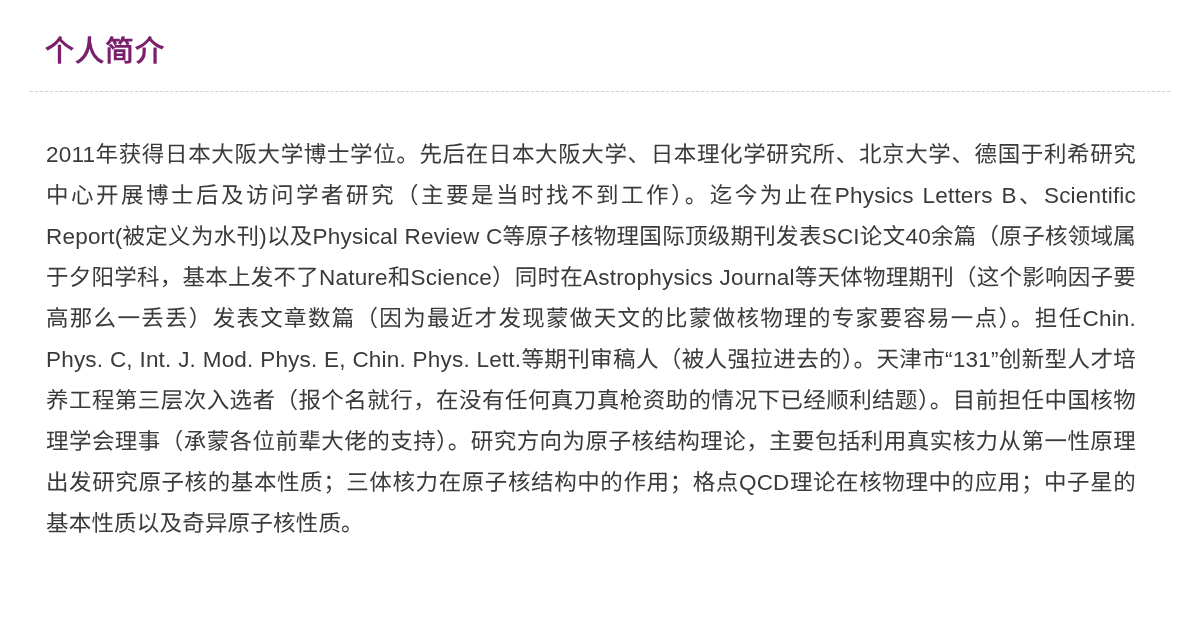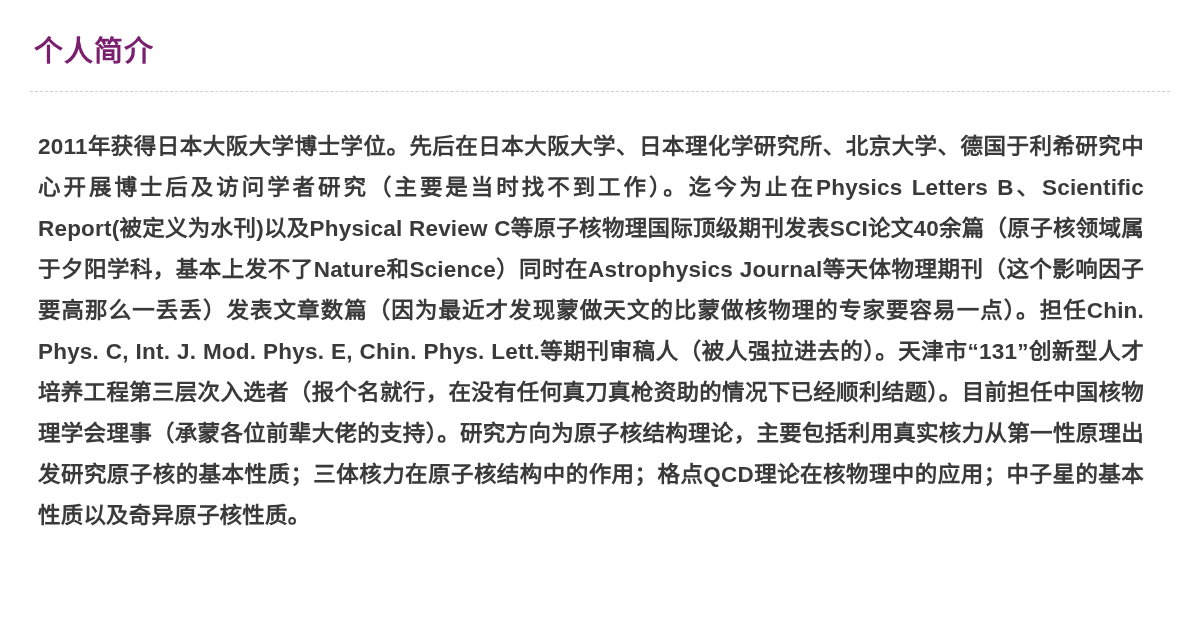--- a/index.html
+++ b/index.html
@@ -20,41 +20,40 @@
     padding: 34px 30px 0 30px;
     background: #ffffff;
     position: relative;
   }
   .section-title {
     font-size: 29px;
     line-height: 1.2;
     font-weight: bold;
     color: #7a1f6d;
     letter-spacing: 1px;
-    margin: 0 0 0 4px;
+    margin: 0 0 0 15px;
     padding: 0 0 22px 0;
   }
   .divider {
     border: 0;
     border-top: 1px dashed #cfcfcf;
     margin: 0 0 0 0;
     height: 0;
   }
   .body-text {
-    margin: 4px;
+    margin: 12px;
     padding: 30px 22px 0 4px;
     font-size: 22.5px;
     line-height: 41px;
     color: #3a3a3a;
     text-align: justify;
     text-justify: inter-ideograph;
     letter-spacing: 0.2px;
     white-space: pre-wrap;
     word-break: break-word;
-    font-weight: bold;
   }
 </style>
 </head>
 <body>
 
 <div class="page">
   <h1 class="section-title">个人简介</h1>
   <hr class="divider">
   <p class="body-text">2011年获得日本大阪大学博士学位。先后在日本大阪大学、日本理化学研究所、北京大学、德国于利希研究中心开展博士后及访问学者研究（主要是当时找不到工作）。迄今为止在Physics Letters B、Scientific Report(被定义为水刊)以及Physical Review C等原子核物理国际顶级期刊发表SCI论文40余篇（原子核领域属于夕阳学科，基本上发不了Nature和Science）同时在Astrophysics Journal等天体物理期刊（这个影响因子要高那么一丢丢）发表文章数篇（因为最近才发现蒙做天文的比蒙做核物理的专家要容易一点）。担任Chin. Phys. C, Int. J. Mod. Phys. E, Chin. Phys. Lett.等期刊审稿人（被人强拉进去的）。天津市“131”创新型人才培养工程第三层次入选者（报个名就行，在没有任何真刀真枪资助的情况下已经顺利结题）。目前担任中国核物理学会理事（承蒙各位前辈大佬的支持）。研究方向为原子核结构理论，主要包括利用真实核力从第一性原理出发研究原子核的基本性质；三体核力在原子核结构中的作用；格点QCD理论在核物理中的应用；中子星的基本性质以及奇异原子核性质。</p>
 </div>

